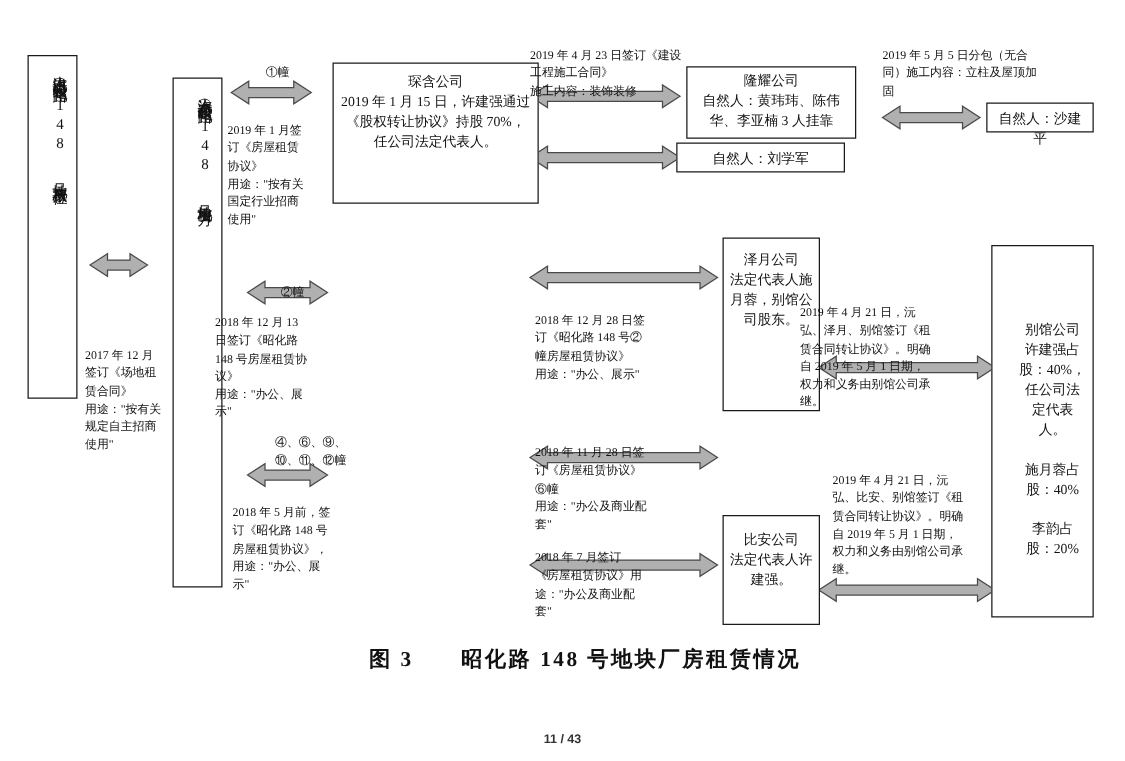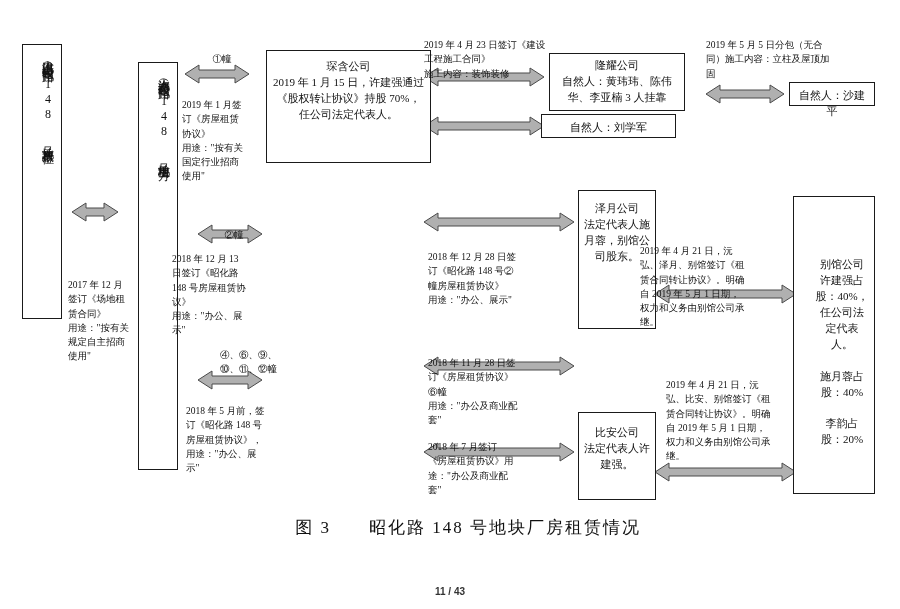--- a/index.html
+++ b/index.html
@@ -39,21 +39,21 @@
     position:absolute;
     font-size:9.5px;
     line-height:1.5;
     color:#111;
     text-align:left;
   }
   .note.c{text-align:center;}
   .title{
     position:absolute;
     font-size:17px;
-    font-weight:normal;
+    font-weight:bold;
     letter-spacing:2px;
   }
   .pagenum{
     position:absolute;
     font-size:10px;
     font-weight:bold;
     font-family:"Liberation Sans",sans-serif;
     color:#333;
   }
   svg.arrows{position:absolute;left:0;top:0;width:900px;height:609px;pointer-events:none;}

